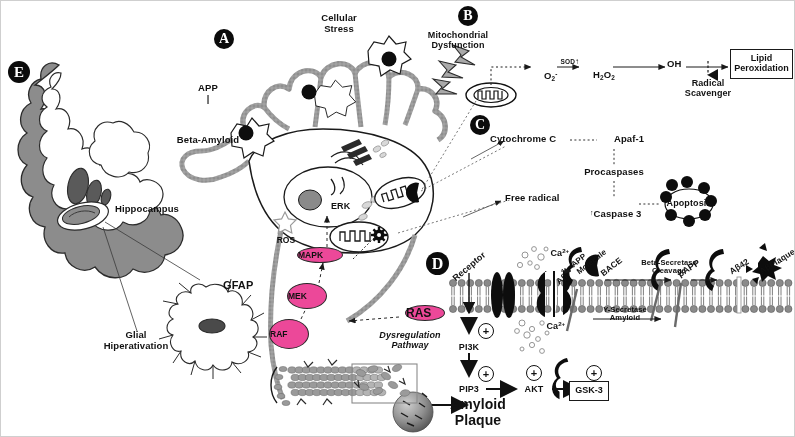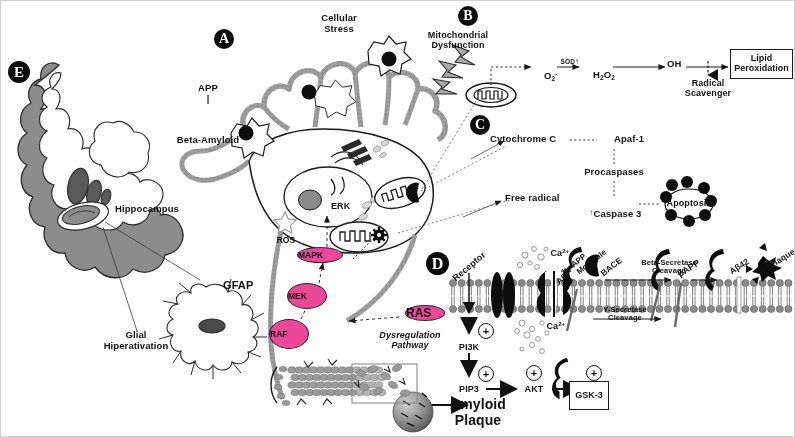--- a/index.html
+++ b/index.html
@@ -748,33 +748,33 @@
   <div class="lbl" style="left:535px;top:310px;font-size:9px;">
     <span>Ca</span><sup>2+</sup>
   </div>
   <div class="lbl rot" style="left:560px;top:276px;font-size:8.5px;transform:rotate(-42deg);">Aβ</div>
   <div class="lbl rot" style="left:580px;top:258px;font-size:8px;transform:rotate(-38deg);text-align:left;">APP
 Molecule</div>
   <div class="lbl rot" style="left:604px;top:268px;font-size:8.5px;transform:rotate(-38deg);">BACE</div>
   <div class="lbl c" style="left:668px;top:258px;font-size:7.5px;">Beta-Secretase
 Cleavage</div>
   <div class="lbl c" style="left:624px;top:305px;font-size:7.5px;">Y-Secretase
-Cleavage</div>
+Amyloid</div>
   <div class="lbl rot" style="left:680px;top:268px;font-size:9px;transform:rotate(-32deg);">βAPP</div>
   <div class="lbl rot" style="left:732px;top:266px;font-size:8.5px;transform:rotate(-32deg);">Aβ42</div>
   <div class="lbl rot" style="left:762px;top:266px;font-size:8.5px;transform:rotate(-32deg);">AβPlaque</div>
 
   <div class="plus" style="left:477px;top:322px;width:16px;height:16px;font-size:11px;">+</div>
   <div class="lbl c" style="left:468px;top:341px;font-size:9px;">PI3K</div>
   <div class="plus" style="left:477px;top:365px;width:16px;height:16px;font-size:11px;">+</div>
   <div class="lbl c" style="left:468px;top:383px;font-size:9px;">PIP3</div>
   <div class="plus" style="left:525px;top:364px;width:16px;height:16px;font-size:11px;">+</div>
   <div class="lbl c" style="left:533px;top:383px;font-size:9px;">AKT</div>
   <div class="plus" style="left:585px;top:364px;width:16px;height:16px;font-size:11px;">+</div>
-  <div class="box" style="left:568px;top:380px;width:40px;height:29px;font-size:9px;">GSK-3</div>
+  <div class="box" style="left:568px;top:380px;width:40px;height:20px;font-size:9px;">GSK-3</div>
 
   <div class="lbl c" style="left:477px;top:396px;font-size:14px;">Amyloid
 Plaque</div>
 
   <div class="lbl" style="left:114px;top:203px;font-size:9.5px;">Hippocampus</div>
   <div class="lbl" style="left:222px;top:278px;font-size:11px;">GFAP</div>
   <div class="lbl c" style="left:135px;top:329px;font-size:9.5px;text-align:center;">Glial
 Hiperativation</div>
 
 </div>

